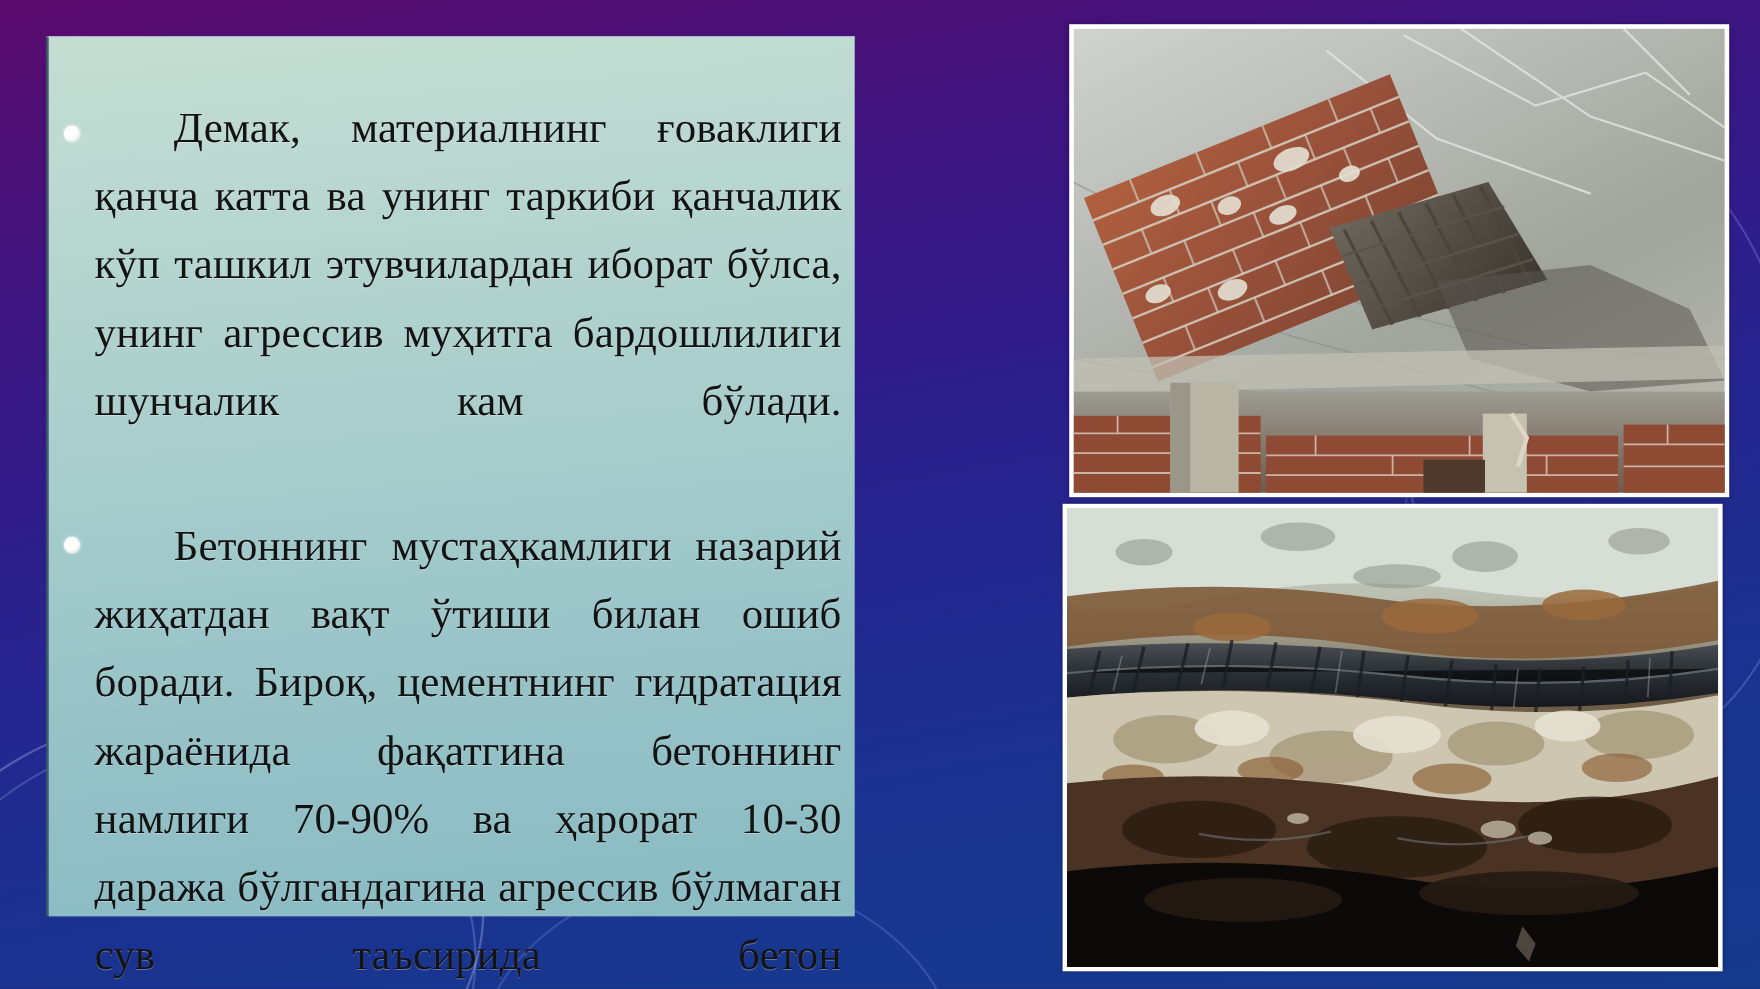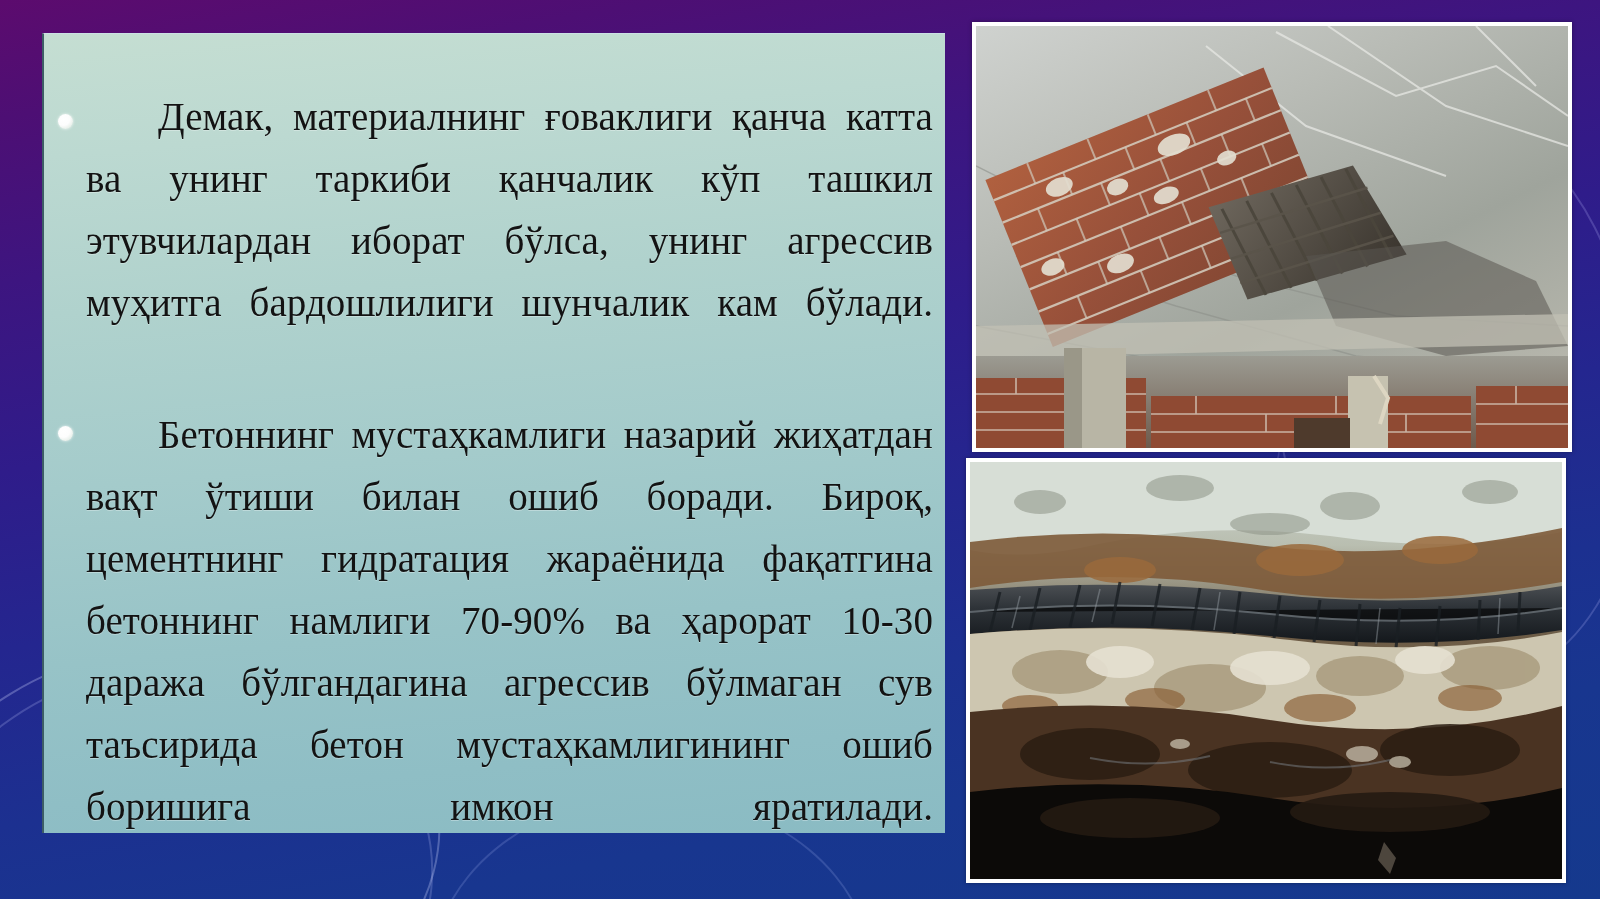--- a/index.html
+++ b/index.html
@@ -71,21 +71,21 @@
     height: 360px;
     border: 2px solid rgba(190, 200, 255, 0.18);
     border-radius: 50%;
   }
 
   
   #text-panel {
     position: absolute;
     left: 42px;
     top: 33px;
-    width: 903px;
+    width: 735px;
     height: 800px;
     background: linear-gradient(175deg,
         #c5ded2 0%,
         #bcd9d1 14%,
         #b0d2cd 32%,
         #a4cbcb 52%,
         #97c3c7 72%,
         #8fbec5 88%,
         #8abbc3 100%);
     border-left: 2px solid #3d5d66;

